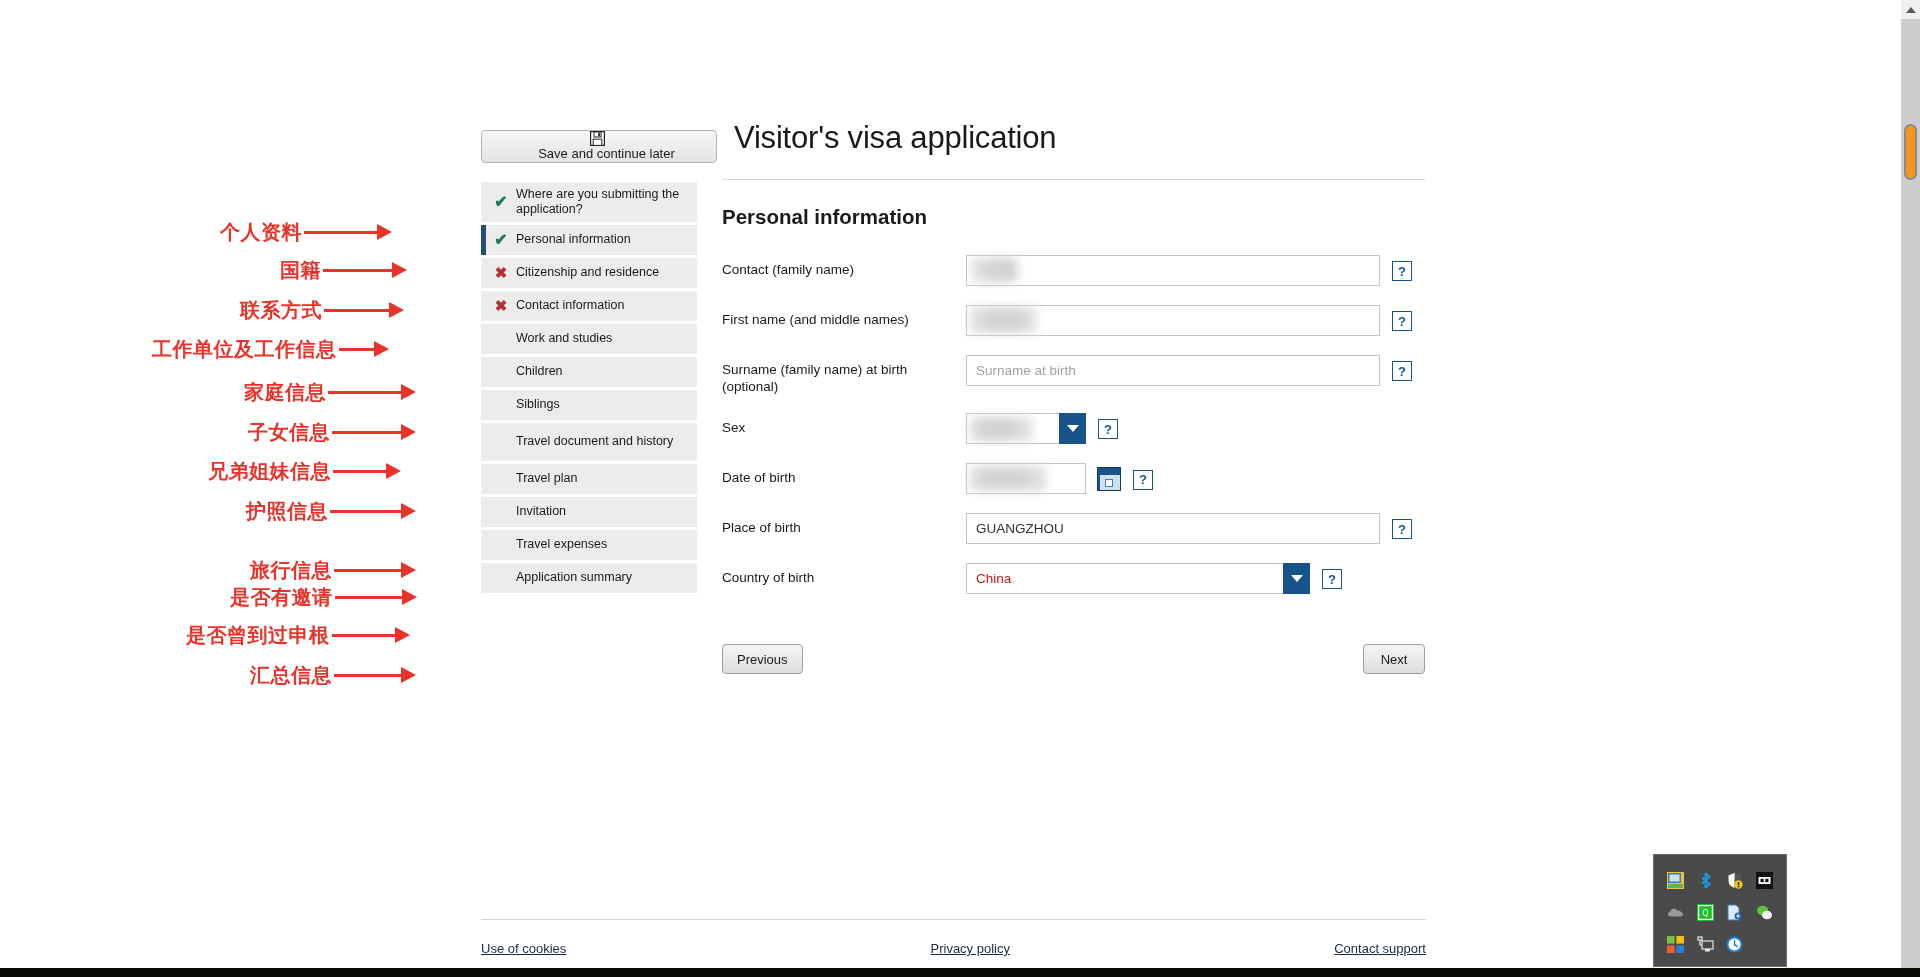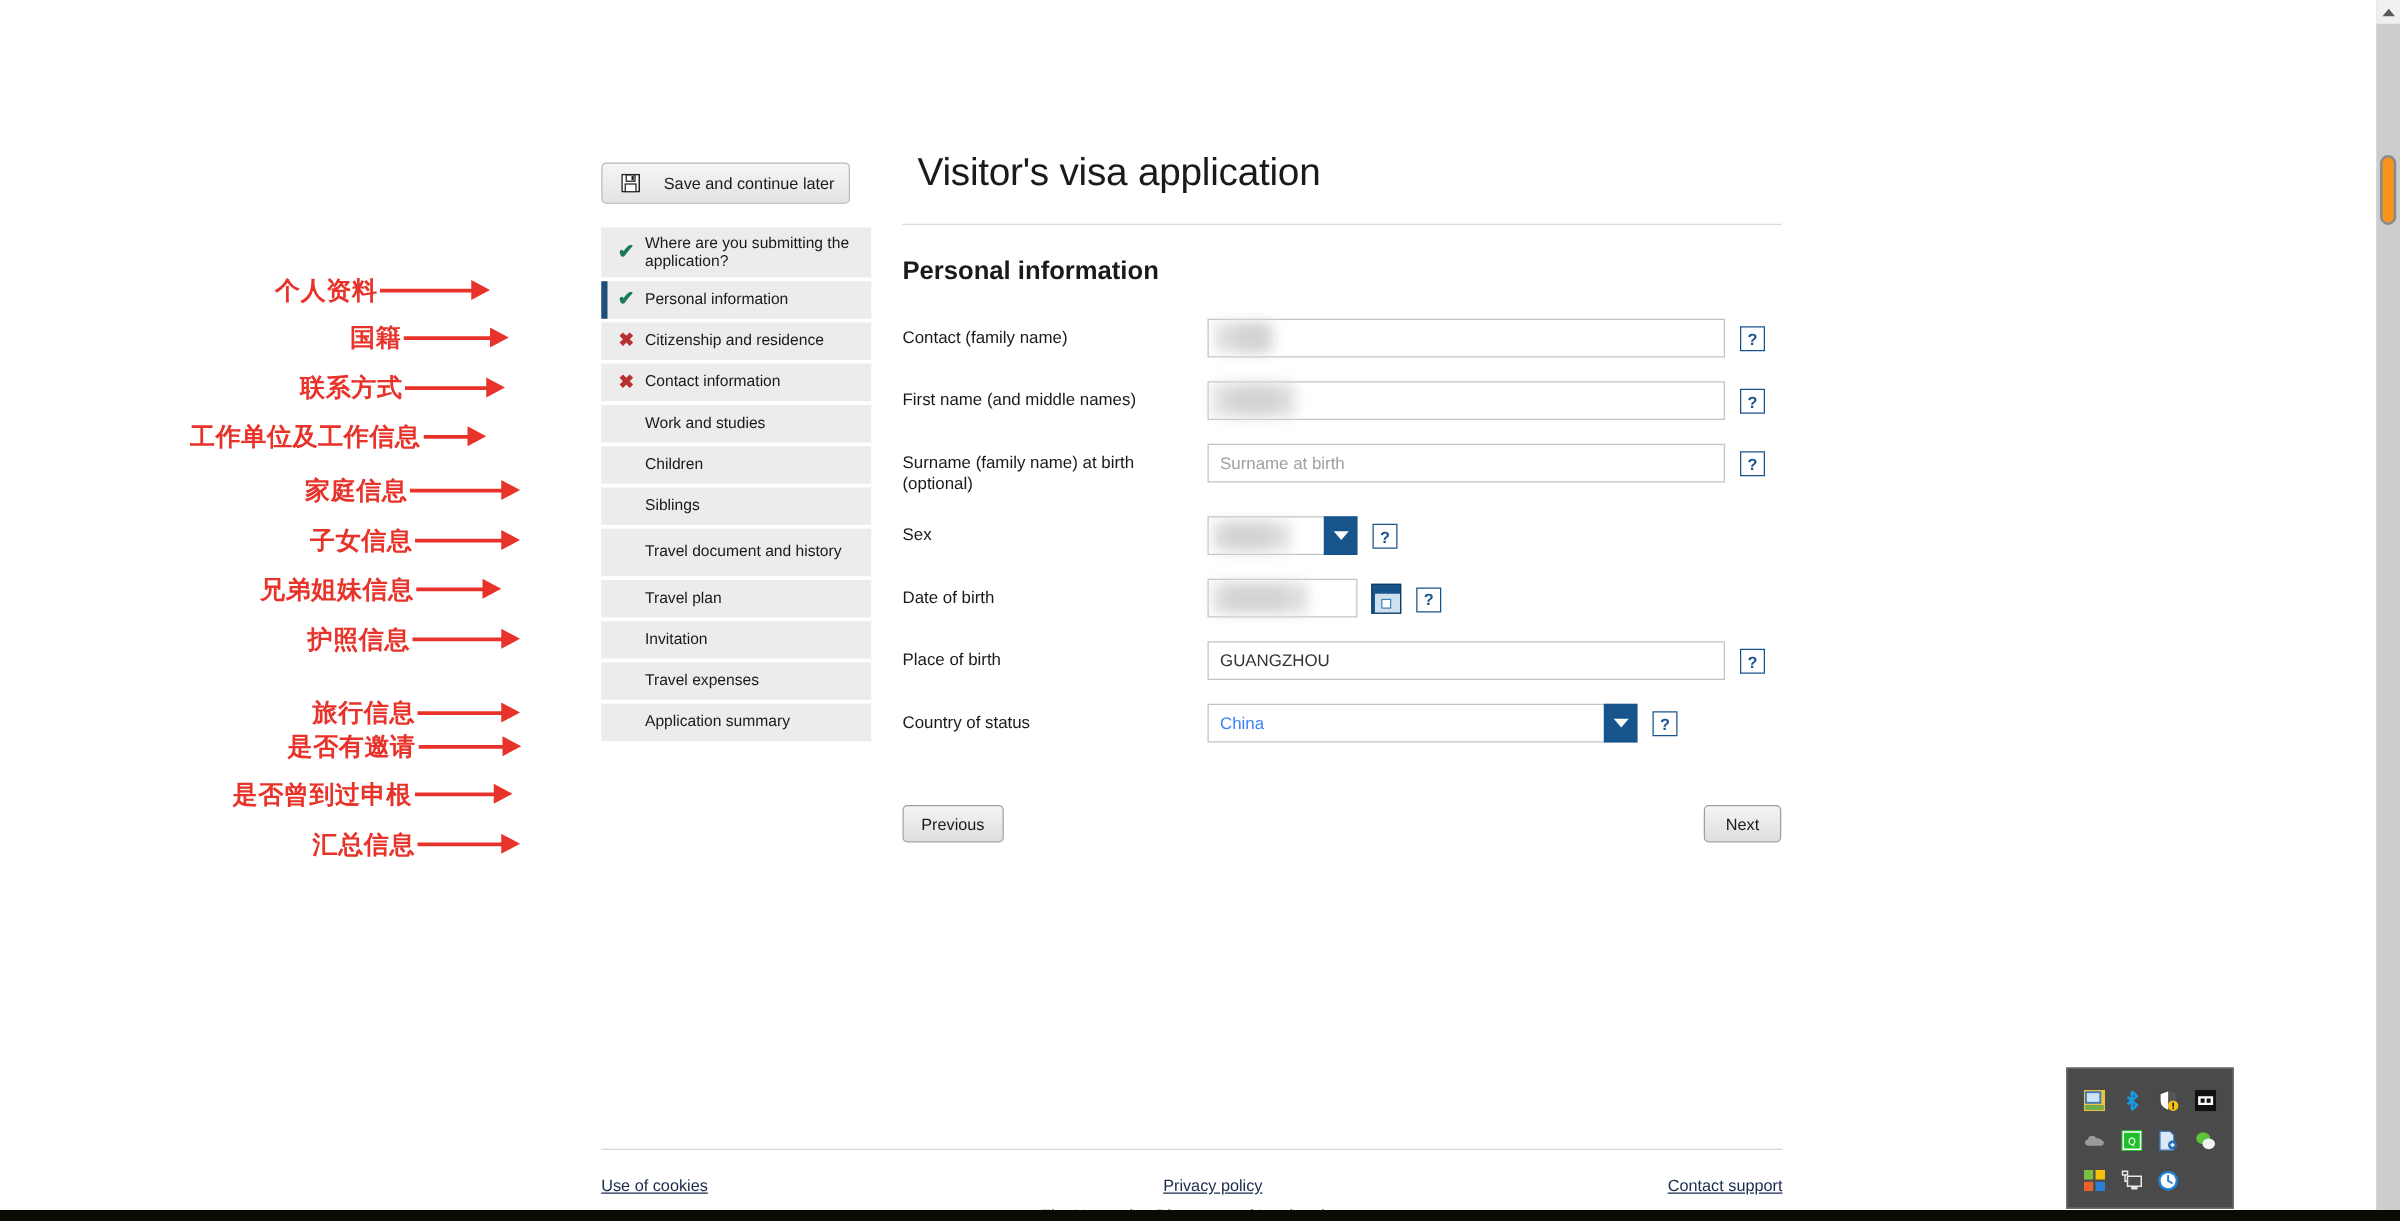--- a/index.html
+++ b/index.html
@@ -144,31 +144,32 @@
     height: 800px;
   }
 
   
   #sidebar {
     position: absolute;
     left: 481px; top: 22px;
     width: 216px;
   }
   .save-btn {
-    width: 199px;
+    width: 236px;
     height: 33px;
     background: linear-gradient(#f6f6f6,#e3e3e3);
     border: 1px solid #b6b6b6;
     border-radius: 4px;
     display: flex;
     align-items: center;
     font-size: 13px;
     color: #1a1a1a;
     cursor: pointer;
     padding-left: 15px;
+    flex-direction: column;
   }
   .floppy-icon {
     width: 15px; height: 15px;
     position: relative;
     flex: 0 0 auto;
     margin-right: 19px;
   }
   .floppy-icon svg { display: block; }
   .nav-list {
     margin-top: 19px;
@@ -298,21 +299,21 @@
     position: relative;
     display: inline-block;
   }
   .sel {
     height: 31px;
     border: 1px solid #c4c4c4;
     background: #fff;
     display: flex;
     align-items: center;
     font-size: 13.5px;
-    color: #3b82f6;
+    color: #b91c1c;
     padding-left: 9px;
     cursor: pointer;
   }
   .sel .arrow {
     position: absolute;
     right: 0; top: 0;
     width: 27px; height: 31px;
     background: #18548c;
     display: flex;
     align-items: center;
@@ -687,21 +688,21 @@
 
           <div class="row">
             <div class="row-label">Place of birth</div>
             <div class="row-field">
               <input class="txt" type="text" value="GUANGZHOU" style="">
               <div class="help">?</div>
             </div>
           </div>
 
           <div class="row">
-            <div class="row-label">Country of status</div>
+            <div class="row-label">Country of birth</div>
             <div class="row-field">
               <div class="sel-wrap">
                 <div class="sel sel-country">
                   <span>China</span>
                   <span class="arrow">
                       <i></i>
                     </span>
                 </div>
               </div>
               <div class="help">?</div>

